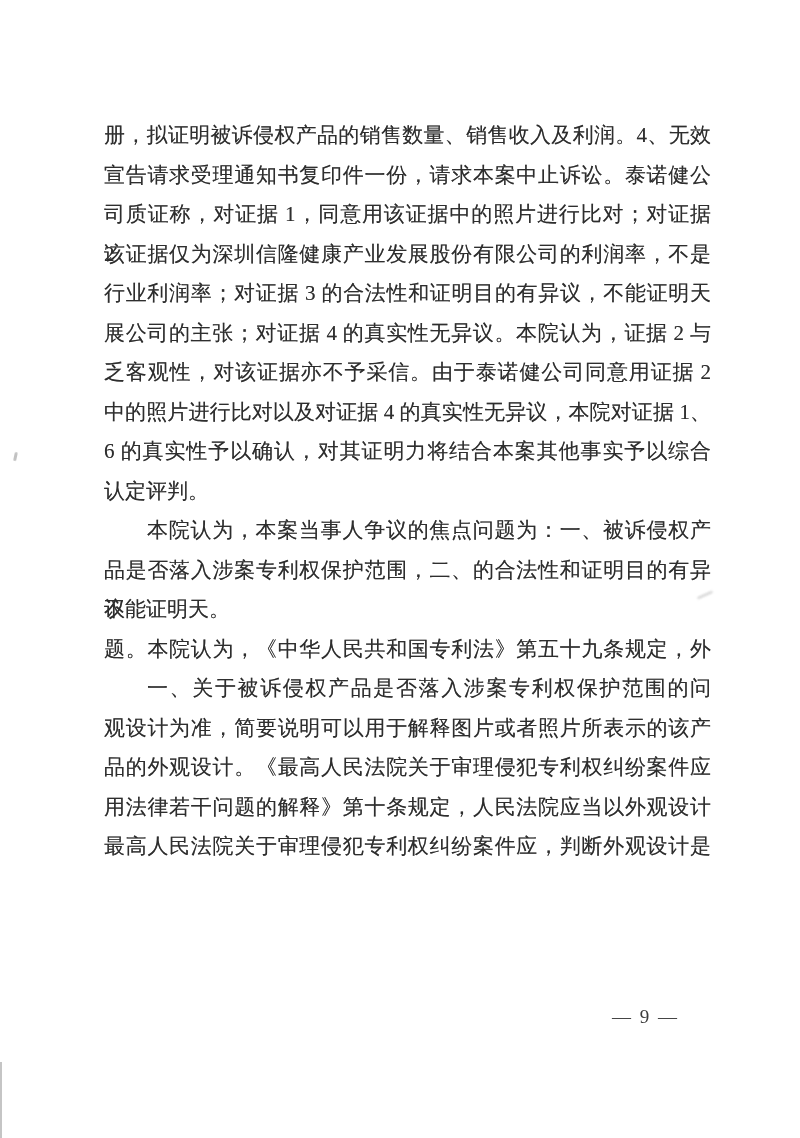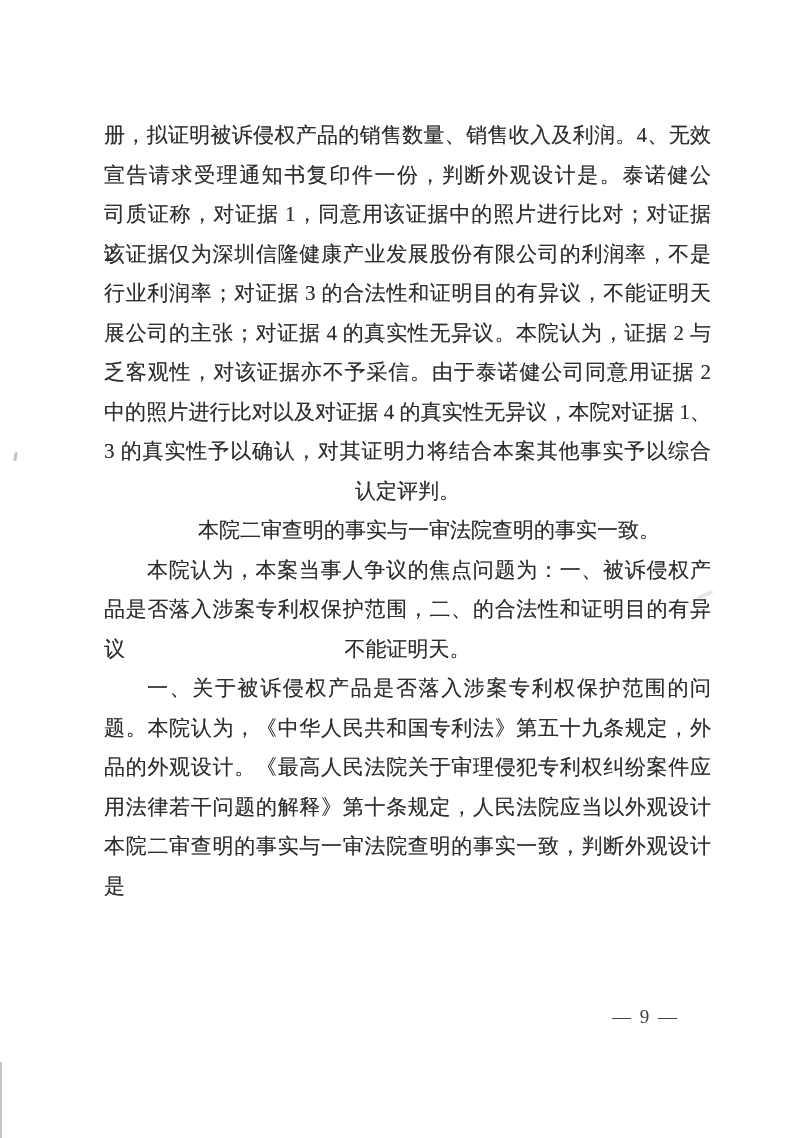--- a/index.html
+++ b/index.html
@@ -25,21 +25,20 @@
     filter: blur(0.3px);
     text-shadow: 0 0 0.6px rgba(45,45,45,0.55);
   }
   .line {
     height: 39.5px;
     line-height: 39.5px;
     font-size: 21px;
     color: var(--ink, #2e2e2e);
     white-space: pre;
     overflow: visible;
-    text-align: center;
   }
   .line.justify {
     white-space: normal;
     text-align: justify;
     text-align-last: justify;
   }
   .line.indent {
     text-indent: 43px;
   }
   .page-number {
@@ -76,38 +75,38 @@
     background: rgba(90,90,90,0.35);
     filter: blur(0.7px);
   }
 </style>
 </head>
 <body>
 
 <div class="page">
   <div class="text-block" id="document-body">
       <div class="line justify">册，拟证明被诉侵权产品的销售数量、销售收入及利润。4、无效</div>
-      <div class="line justify">宣告请求受理通知书复印件一份，判断外观设计是。泰诺健公</div>
+      <div class="line justify">宣告请求受理通知书复印件一份，请求本案中止诉讼。泰诺健公</div>
       <div class="line justify">司质证称，对证据 1，同意用该证据中的照片进行比对；对证据 2，</div>
       <div class="line justify">该证据仅为深圳信隆健康产业发展股份有限公司的利润率，不是</div>
       <div class="line justify">行业利润率；对证据 3 的合法性和证明目的有异议，不能证明天</div>
       <div class="line justify">展公司的主张；对证据 4 的真实性无异议。本院认为，证据 2 与</div>
       <div class="line justify">乏客观性，对该证据亦不予采信。由于泰诺健公司同意用证据 2</div>
       <div class="line justify">中的照片进行比对以及对证据 4 的真实性无异议，本院对证据 1、</div>
-      <div class="line justify">3 的真实性予以确认，对其证明力将结合本案其他事实予以综合</div>
+      <div class="line justify">6 的真实性予以确认，对其证明力将结合本案其他事实予以综合</div>
       <div class="line">认定评判。</div>
-      <div class="line indent">本院二审查明的事实与一审法院查明的事实一致。</div>
       <div class="line justify indent">本院认为，本案当事人争议的焦点问题为：一、被诉侵权产</div>
       <div class="line justify">品是否落入涉案专利权保护范围，二、的合法性和证明目的有异议</div>
       <div class="line">不能证明天。</div>
+      <div class="line justify">题。本院认为，《中华人民共和国专利法》第五十九条规定，外</div>
       <div class="line justify indent">一、关于被诉侵权产品是否落入涉案专利权保护范围的问</div>
-      <div class="line justify">题。本院认为，《中华人民共和国专利法》第五十九条规定，外</div>
+      <div class="line justify">观设计为准，简要说明可以用于解释图片或者照片所表示的该产</div>
       <div class="line justify">品的外观设计。《最高人民法院关于审理侵犯专利权纠纷案件应</div>
       <div class="line justify">用法律若干问题的解释》第十条规定，人民法院应当以外观设计</div>
-      <div class="line justify">本院二审查明的事实与一审法院查明的事实一致，判断外观设计是</div>
+      <div class="line justify">最高人民法院关于审理侵犯专利权纠纷案件应，判断外观设计是</div>
     </div>
 
   <div class="page-number">— 9 —</div>
 
   <div class="artifact speck"></div>
   <div class="artifact smudge"></div>
   <div class="artifact edge-shadow"></div>
 </div>
 
 </body></html>

